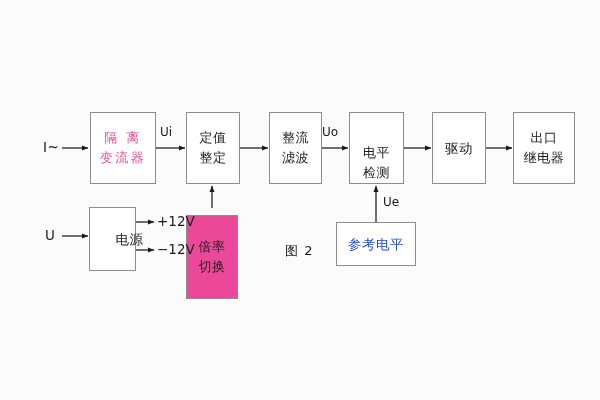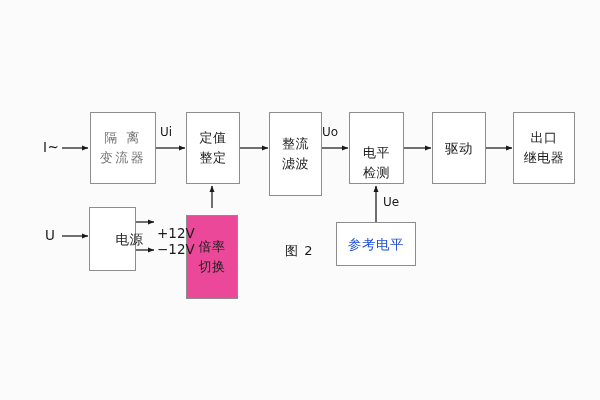--- a/index.html
+++ b/index.html
@@ -110,31 +110,31 @@
 
       <line x1="136" y1="222" x2="154" y2="222" marker-end="url(#ah)"></line>
       <line x1="136" y1="250" x2="154" y2="250" marker-end="url(#ah)"></line>
 
       <line x1="212" y1="208" x2="212" y2="186" marker-end="url(#ah)"></line>
 
       <line x1="376" y1="222" x2="376" y2="186" marker-end="url(#ah)"></line>
     </g>
   </svg>
 
-  <div class="block wide" style="left: 90px; top: 112px; width: 66px; height: 72px; border-color: rgb(141, 141, 141); background: rgb(255, 255, 255); color: #737373;">
+  <div class="block wide" style="left: 90px; top: 112px; width: 66px; height: 72px; border-color: rgb(141, 141, 141); background: rgb(255, 255, 255); color: #ec4899;">
     <span class="ln">隔 离</span>
     <span class="ln">变流器</span>
   </div>
 
   <div class="block" style="left: 186px; top: 112px; width: 54px; height: 72px; border-color: rgb(141, 141, 141); background: rgb(255, 255, 255); color: rgb(26, 26, 26);">
     <span class="ln">定值</span>
     <span class="ln">整定</span>
   </div>
 
-  <div class="block" style="left: 269px; top: 112px; width: 53px; height: 84px; border-color: rgb(141, 141, 141); background: rgb(255, 255, 255); color: rgb(26, 26, 26);">
+  <div class="block" style="left: 269px; top: 112px; width: 53px; height: 72px; border-color: rgb(141, 141, 141); background: rgb(255, 255, 255); color: rgb(26, 26, 26);">
     <span class="ln">整流</span>
     <span class="ln">滤波</span>
   </div>
 
   <div class="block" style="left: 349px; top: 112px; width: 55px; height: 72px; border-color: rgb(141, 141, 141); background: rgb(255, 255, 255); color: rgb(26, 26, 26); justify-content: flex-end;">
     <span class="ln">电平</span>
     <span class="ln">检测</span>
   </div>
 
   <div class="block single" style="left: 432px; top: 112px; width: 54px; height: 72px; border-color: rgb(141, 141, 141); background: rgb(255, 255, 255); color: rgb(26, 26, 26);">
@@ -159,18 +159,18 @@
     <span class="ln">参考电平</span>
   </div>
 
   <div class="lbl term" style="left:43px; top:141px;">I~</div>
   <div class="lbl term" style="left:45px; top:229px;">U</div>
 
   <div class="lbl sig" style="left:160px; top:126px;">Ui</div>
   <div class="lbl sig" style="left:322px; top:126px;">Uo</div>
   <div class="lbl sig" style="left:383px; top:196px;">Ue</div>
 
-  <div class="lbl rail" style="left:157px; top:227px;">+12V</div>
+  <div class="lbl rail" style="left:157px; top:215px;">+12V</div>
   <div class="lbl rail" style="left:157px; top:243px;">−12V</div>
 
   <div class="lbl cap" style="left:285px; top:244px;">图 2</div>
 
 </div>
 
 </body></html>

